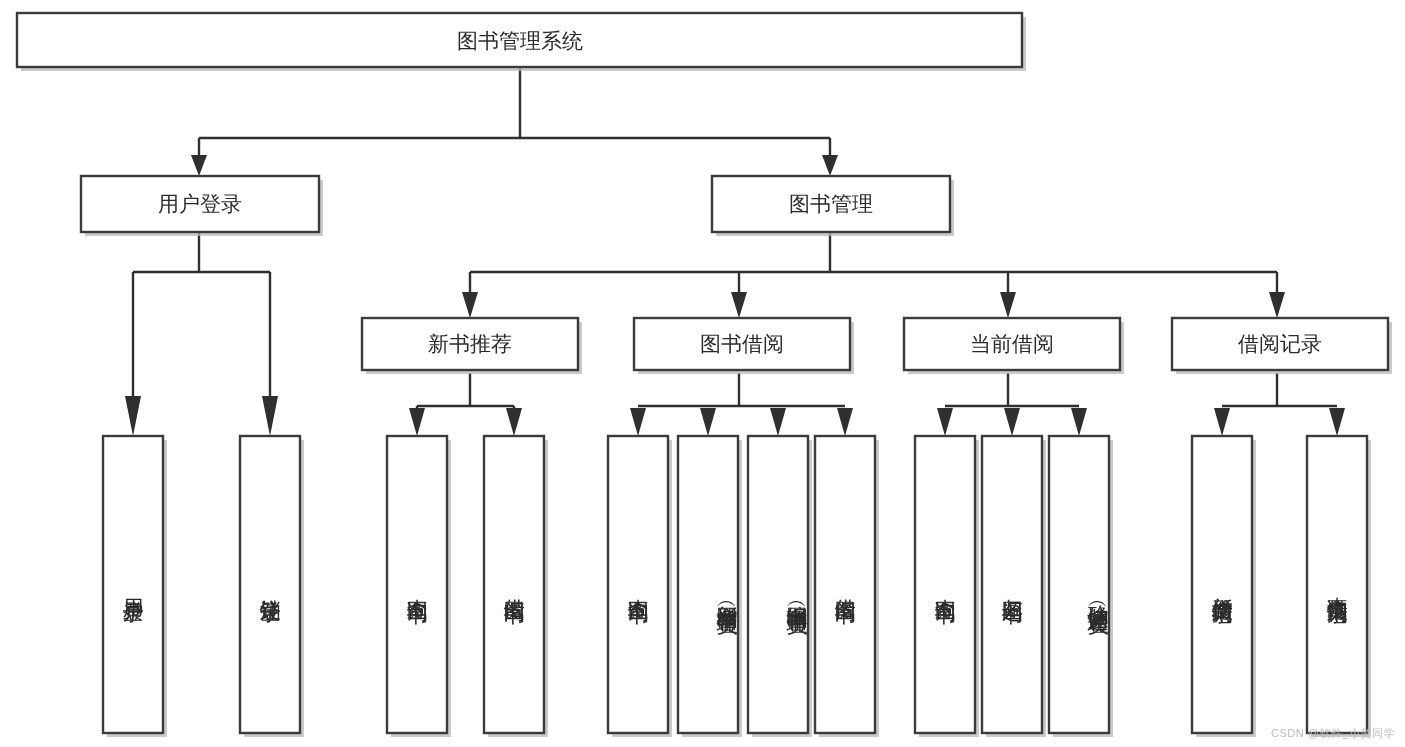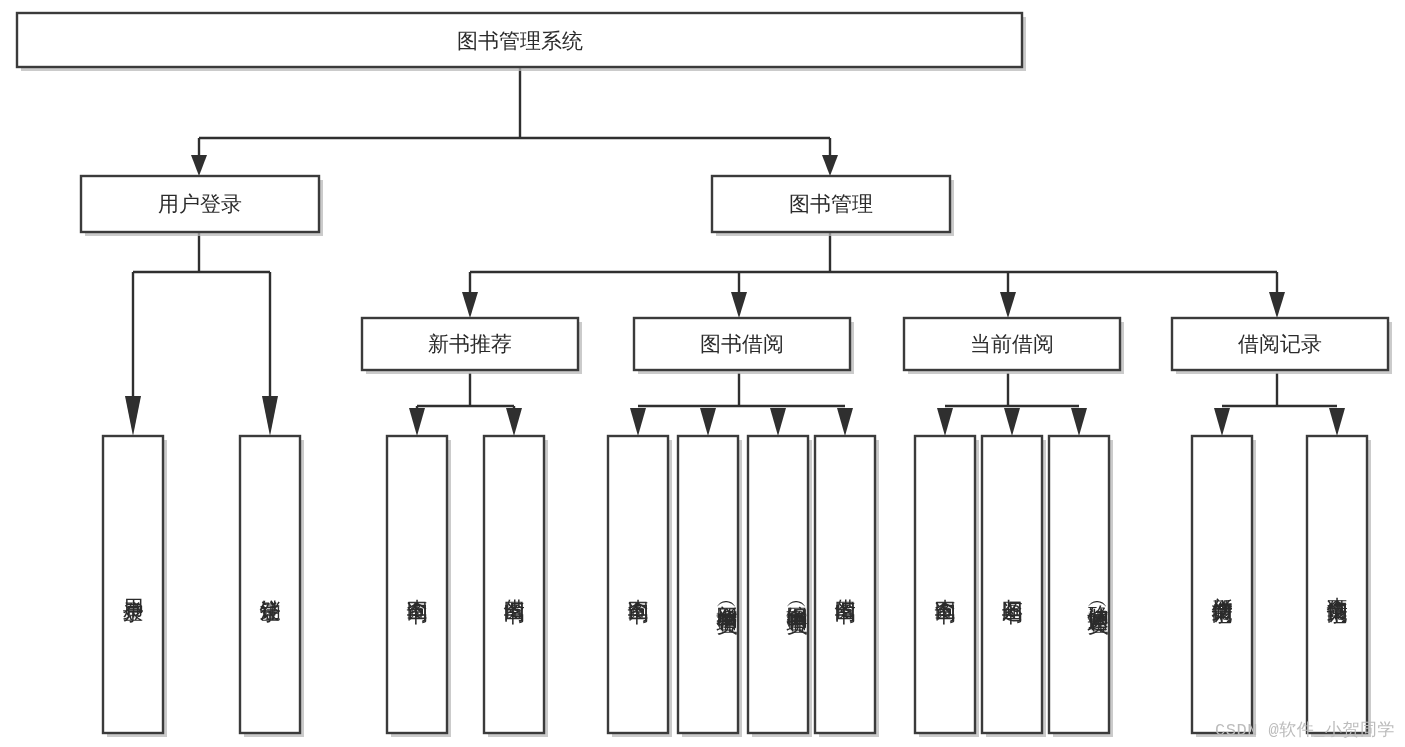--- a/index.html
+++ b/index.html
@@ -72,22 +72,22 @@
     align-items: center;
     justify-content: center;
     pointer-events: none;
     user-select: none;
   }
   .watermark {
     position: absolute;
     right: 10px;
     bottom: 6px;
     color: #bcbcbc;
-    font-size: 17px;
-    font-family: Liberation Mono, monospace;
+    font-size: 11px;
+    font-family: Liberation Sans, sans-serif;
     letter-spacing: 0.5px;
     white-space: nowrap;
     user-select: none;
   }
 </style>
 </head>
 <body>
 
 <div id="diagram-root">
 

